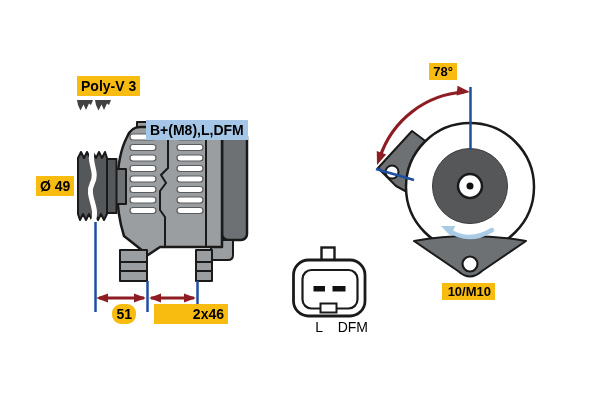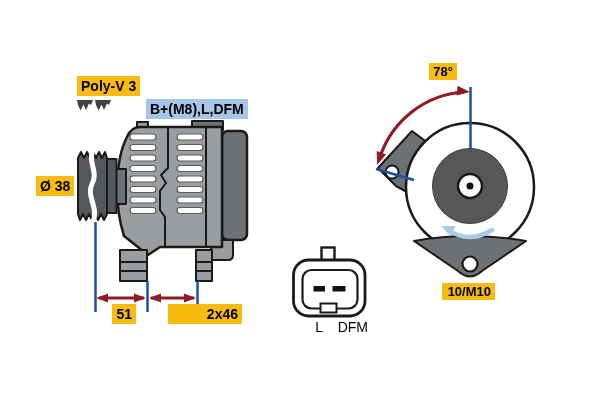--- a/index.html
+++ b/index.html
@@ -17,21 +17,21 @@
   .stage{
     position:relative;width:600px;height:400px;background:var(--background);
     font-family:"Liberation Sans",sans-serif;overflow:hidden;
   }
   svg{position:absolute;left:0;top:0;}
   .lbl{
     position:absolute;font-weight:bold;font-size:14px;line-height:20px;
     color:#000;text-align:right;white-space:nowrap;padding:0 4px;
   }
   .lbl-yellow{background:var(--label-yellow-bg);}
-  .lbl-blue{background:var(--label-blue-bg);}
+  .lbl-blue{background:var(--label-blue-bg);margin-top:21px;}
   .lbl-sm{font-size:13px;line-height:17px;}
   .lbl-plain{background:none;font-weight:normal;font-size:14px;line-height:16px;}
   
   .st-body{fill:var(--body-gray);stroke:#1a1a1a;stroke-width:2.5;stroke-linejoin:round;}
   .st-body-thin{fill:var(--body-gray);stroke:#1a1a1a;stroke-width:2;stroke-linejoin:round;}
   .st-dark{fill:var(--dark-gray);stroke:#1a1a1a;stroke-width:2;stroke-linejoin:round;}
   .st-rear{fill:var(--rear-gray);stroke:#1a1a1a;stroke-width:2.5;}
   .st-earfill{fill:var(--rear-gray);stroke:#1a1a1a;stroke-width:2;stroke-linejoin:round;}
   .slot{fill:#fff;stroke:#5a5d60;stroke-width:1.2;}
   .seam{fill:none;stroke:#1a1a1a;stroke-width:2;}
@@ -163,25 +163,25 @@
       <rect class="st-white" x="320.5" y="303.5" width="16" height="9" style="stroke-width:2"></rect>
       <rect class="pinfill" x="313.5" y="286" width="11.5" height="5.5"></rect>
       <rect class="pinfill" x="332.5" y="286" width="13" height="5.5"></rect>
     </g>
   </svg>
 
   <div class="lbl lbl-yellow" style="left:77px;top:76px;min-width:54px;">Poly-V 3</div>
 
   <div class="lbl lbl-blue" style="left:146px;top:99px;min-width:92px;">B+(M8),L,DFM</div>
 
-  <div class="lbl lbl-yellow" style="left:36px;top:176px;min-width:30px;">Ø 38</div>
+  <div class="lbl lbl-yellow" style="left:36px;top:176px;min-width:30px;">Ø 49</div>
 
-  <div class="lbl lbl-yellow" style="left:112px;top:304px;min-width:16px;">51</div>
+  <div class="lbl lbl-yellow" style="left:112px;top:304px;min-width:16px;border-radius:9px;">51</div>
 
-  <div class="lbl lbl-yellow" style="left:168px;top:304px;min-width:38px;padding-left:32px;">2x46</div>
+  <div class="lbl lbl-yellow" style="left:154px;top:304px;min-width:38px;padding-left:32px;">2x46</div>
 
   <div class="lbl lbl-yellow lbl-sm" style="left:429px;top:63px;min-width:20px;">78°</div>
 
 
   <div class="lbl lbl-yellow lbl-sm" style="left:442px;top:283px;min-width:45px;">10/M10</div>
 
   <div class="lbl lbl-plain" style="left:305px;top:319px;min-width:14px;">L</div>
 
   <div class="lbl lbl-plain" style="left:328px;top:319px;min-width:36px;">DFM</div>
 

